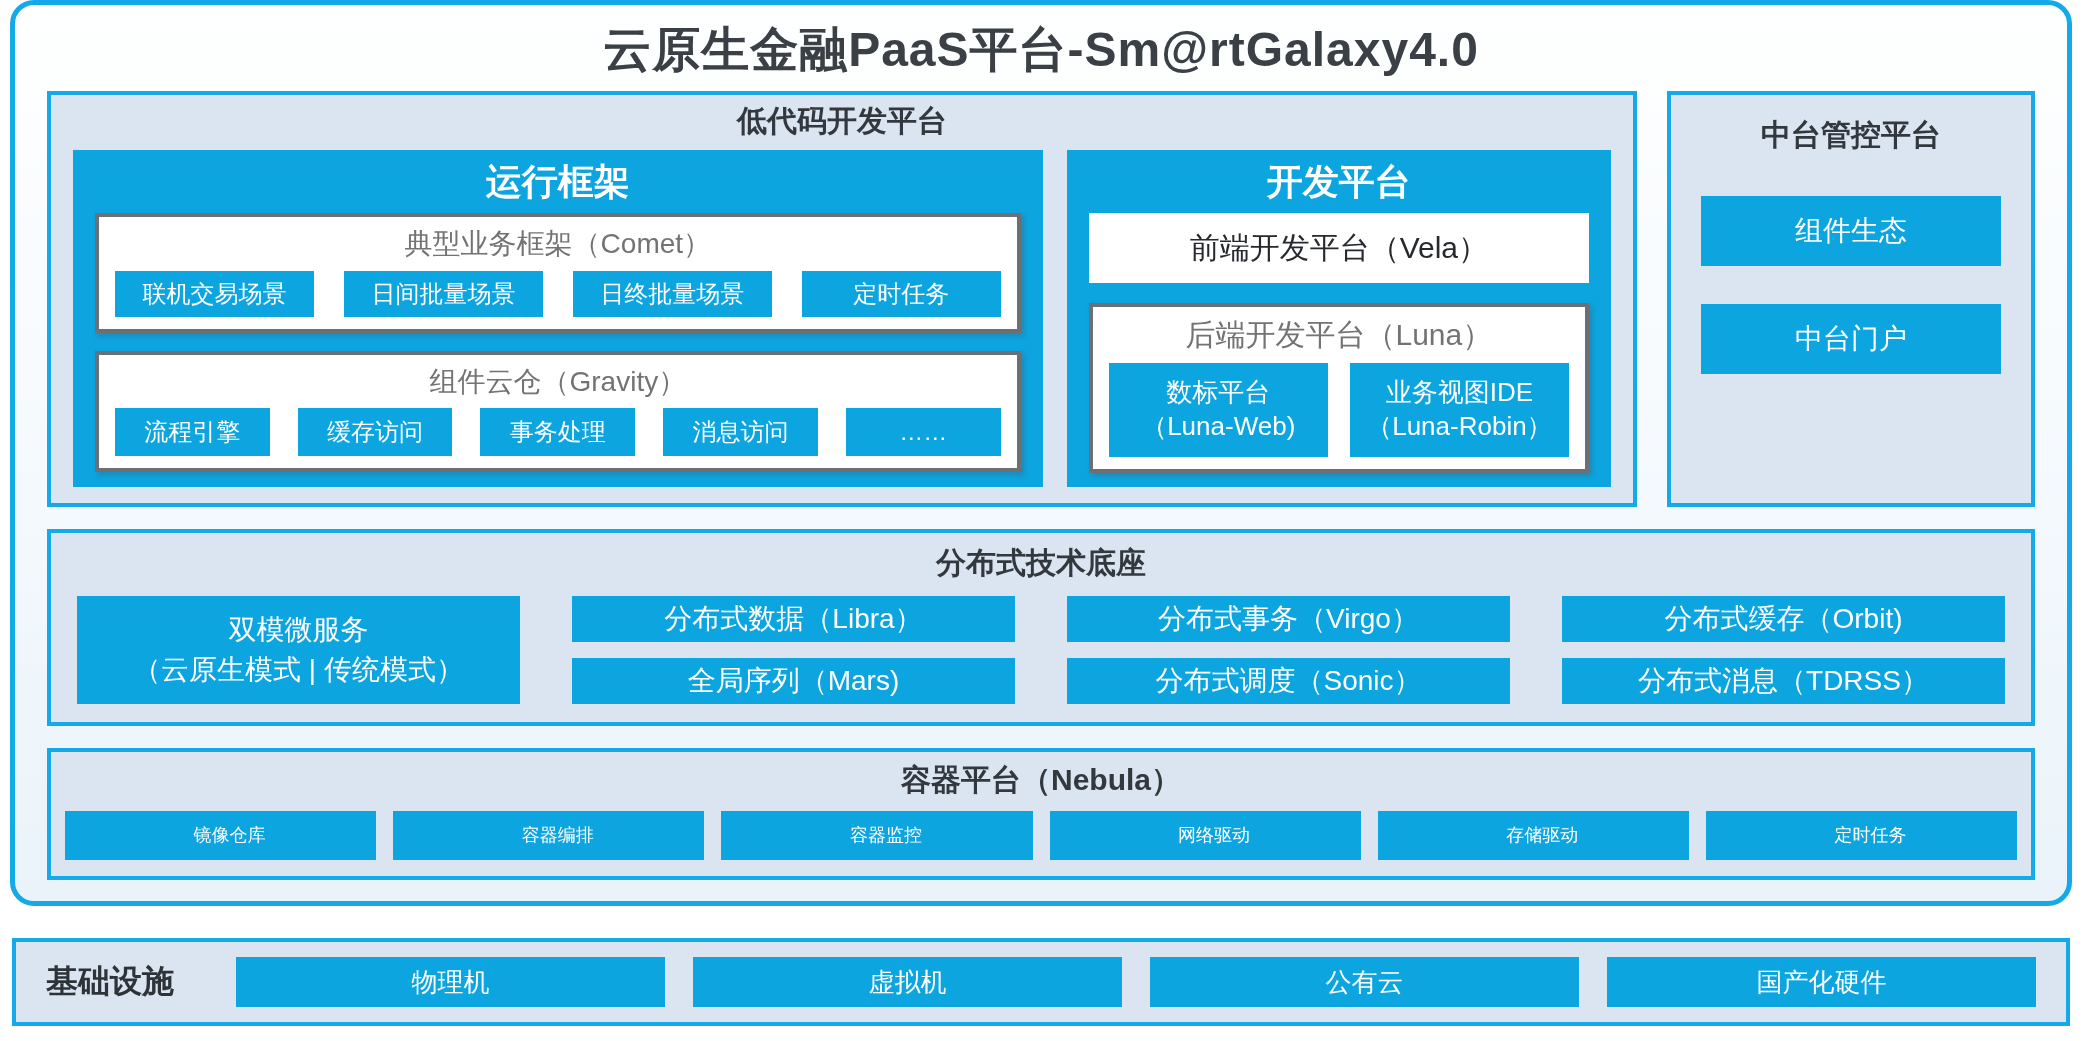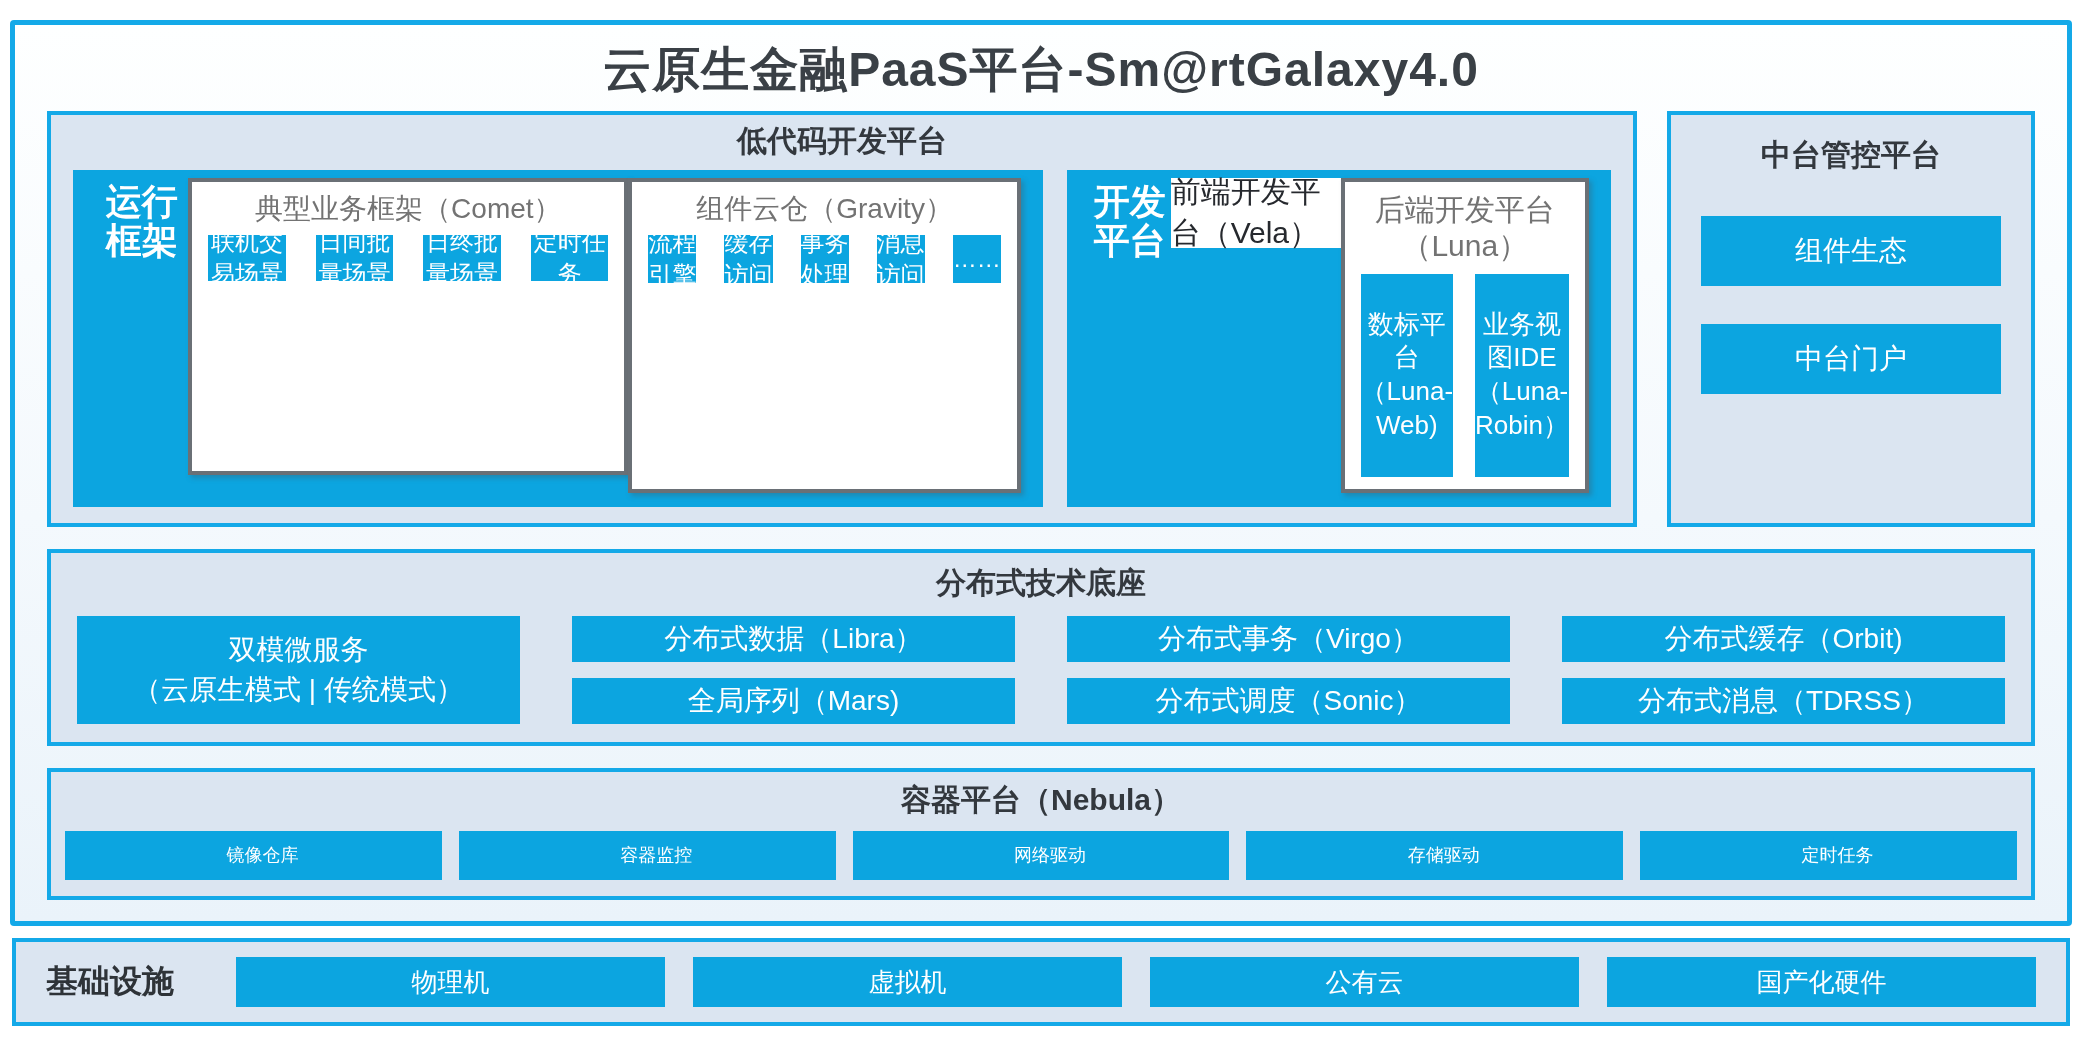--- a/index.html
+++ b/index.html
@@ -3,37 +3,37 @@
 <meta charset="utf-8">
 <style>
   html,body { margin:0; padding:0; }
   body {
     width:2082px; height:1041px; position:relative;
     background:#ffffff;
     font-family:"Liberation Sans","DejaVu Sans",sans-serif;
     color:#33383e;
   }
   .frame {
-    position:absolute; left:10px; top:20px; width:2062px; height:906px;
-    box-sizing:border-box; border:5px solid #14a9e8; border-radius:4px;
+    position:absolute; left:10px; top:0; width:2062px; height:906px;
+    box-sizing:border-box; border:5px solid #14a9e8; border-radius:24px;
     background:linear-gradient(180deg,#feffff 0%,#f4f9fd 55%,#eaf3fa 100%);
   }
   .page-title {
     text-align:center; font-size:48px; font-weight:bold; color:#3a4046;
     margin:16px 0 12px; letter-spacing:1px; line-height:1.2;
   }
   .content-row { display:flex; gap:30px; margin:0 32px; height:416px; }
   .panel { box-sizing:border-box; border:4px solid #14a9e8; background:#dbe5f1; }
   .section-title { text-align:center; font-size:30px; font-weight:bold; color:#33383e; line-height:1.3; }
 
   .lowcode { flex:1; padding:4px 22px 16px; display:flex; flex-direction:column; }
   .lowcode-title { margin:2px 0 10px; }
   .panels-row { display:flex; gap:24px; flex:1; }
 
-  .bluepanel { background:#0ca5e0; padding:8px 22px 14px; box-sizing:border-box; display:flex; }
+  .bluepanel { background:#0ca5e0; padding:8px 22px 14px; box-sizing:border-box; display:flex; flex-direction:column; }
   .runtime { flex:1.85; }
   .dev { flex:1; }
   .bluepanel-title { text-align:center; color:#ffffff; font-size:36px; font-weight:bold; line-height:1.1; margin:4px 0 12px; }
 
   .whitebox { background:#ffffff; box-sizing:border-box; }
   .bordered { border:4px solid #6a7076; box-shadow:3px 3px 5px rgba(70,80,92,0.35); }
   .innerbox-title { text-align:center; font-size:28px; color:#737373; margin:6px 0 10px; line-height:1.2; }
 
   .node {
     background:#0ca5e0; color:#ffffff; display:flex; flex-direction:column;
@@ -162,20 +162,21 @@
       <div class="node">全局序列（Mars)</div>
       <div class="node">分布式调度（Sonic）</div>
       <div class="node">分布式消息（TDRSS）</div>
     </div>
   </div>
 
   <div class="panel containerpanel">
     <div class="section-title container-title">容器平台（Nebula）</div>
     <div class="btn-row container-row">
       <div class="node">镜像仓库</div>
+      <div class="node">容器编排</div>
       <div class="node">容器监控</div>
       <div class="node">网络驱动</div>
       <div class="node">存储驱动</div>
       <div class="node">定时任务</div>
     </div>
   </div>
 
 </div>
 
 <div class="infrabar">

